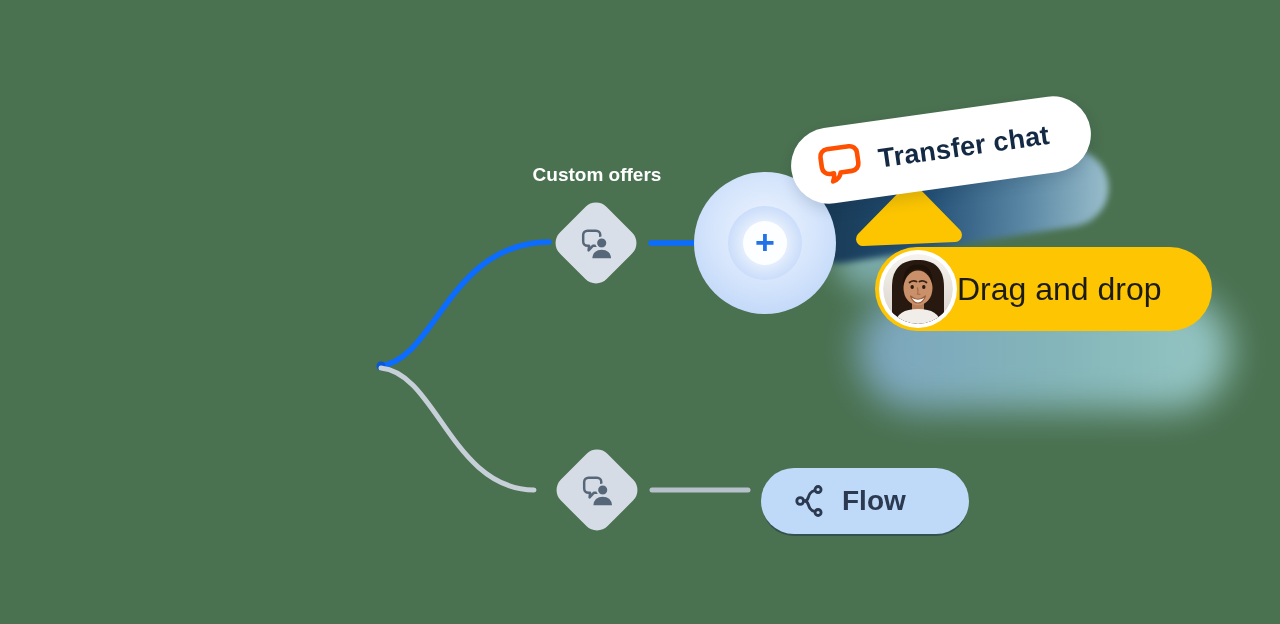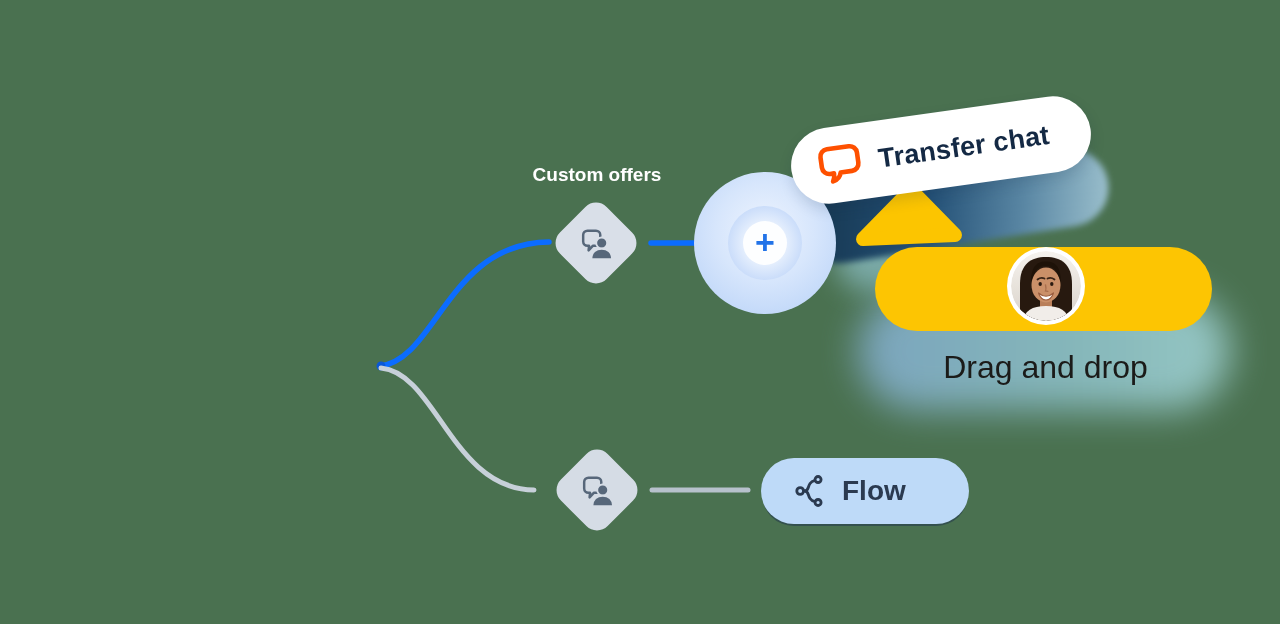--- a/index.html
+++ b/index.html
@@ -55,27 +55,27 @@
   #transfer-node{position:absolute;left:790px;top:112px;width:302px;height:76px;border-radius:38px;background:#fff;
     z-index:6;transform:rotate(-8deg);display:flex;align-items:center;padding-left:26px;gap:16px;
     box-sizing:border-box;box-shadow:0 6px 14px rgba(20,41,68,.15);cursor:pointer;}
   #transfer-node .label{color:#142944;font-size:27px;font-weight:700;letter-spacing:.2px;}
 
   
   #pointer-triangle{position:absolute;left:853px;top:180px;z-index:5;}
 
   
   #drag-node{position:absolute;left:875px;top:247px;width:337px;height:84px;border-radius:42px;background:#fdc502;
-    z-index:6;display:flex;align-items:center;padding-left:4px;gap:24px;box-sizing:border-box;cursor:grab;flex-direction:column;}
+    z-index:6;display:flex;align-items:center;padding-left:4px;box-sizing:border-box;cursor:grab;}
   #drag-node .label{color:#1b1b19;font-size:32px;font-weight:500;}
   #avatar{width:78px;height:78px;border-radius:50%;background:#fff;display:flex;align-items:center;justify-content:center;flex:0 0 auto;}
   #avatar svg{border-radius:50%;}
 
   
-  #flow-node{position:absolute;left:761px;top:458px;width:208px;height:66px;border-radius:33px;background:#bedaf8;
+  #flow-node{position:absolute;left:761px;top:468px;width:208px;height:66px;border-radius:33px;background:#bedaf8;
     z-index:4;display:flex;align-items:center;padding-left:34px;gap:15px;box-sizing:border-box;
     box-shadow:0 3px 0 -1px rgba(30,50,75,.5);cursor:pointer;}
   #flow-node .label{color:#2b3a50;font-size:28px;font-weight:700;}
 </style>
 </head>
 <body>
 
 <div id="stage">
 
   <svg id="connectors" width="1280" height="624" viewBox="0 0 1280 624">

